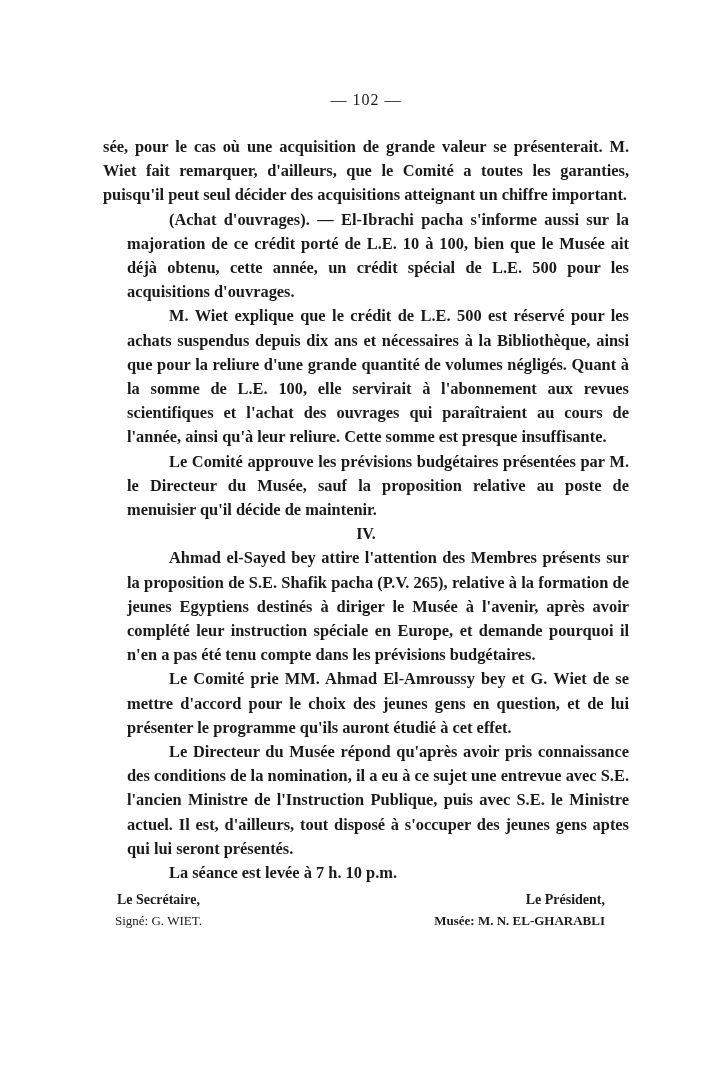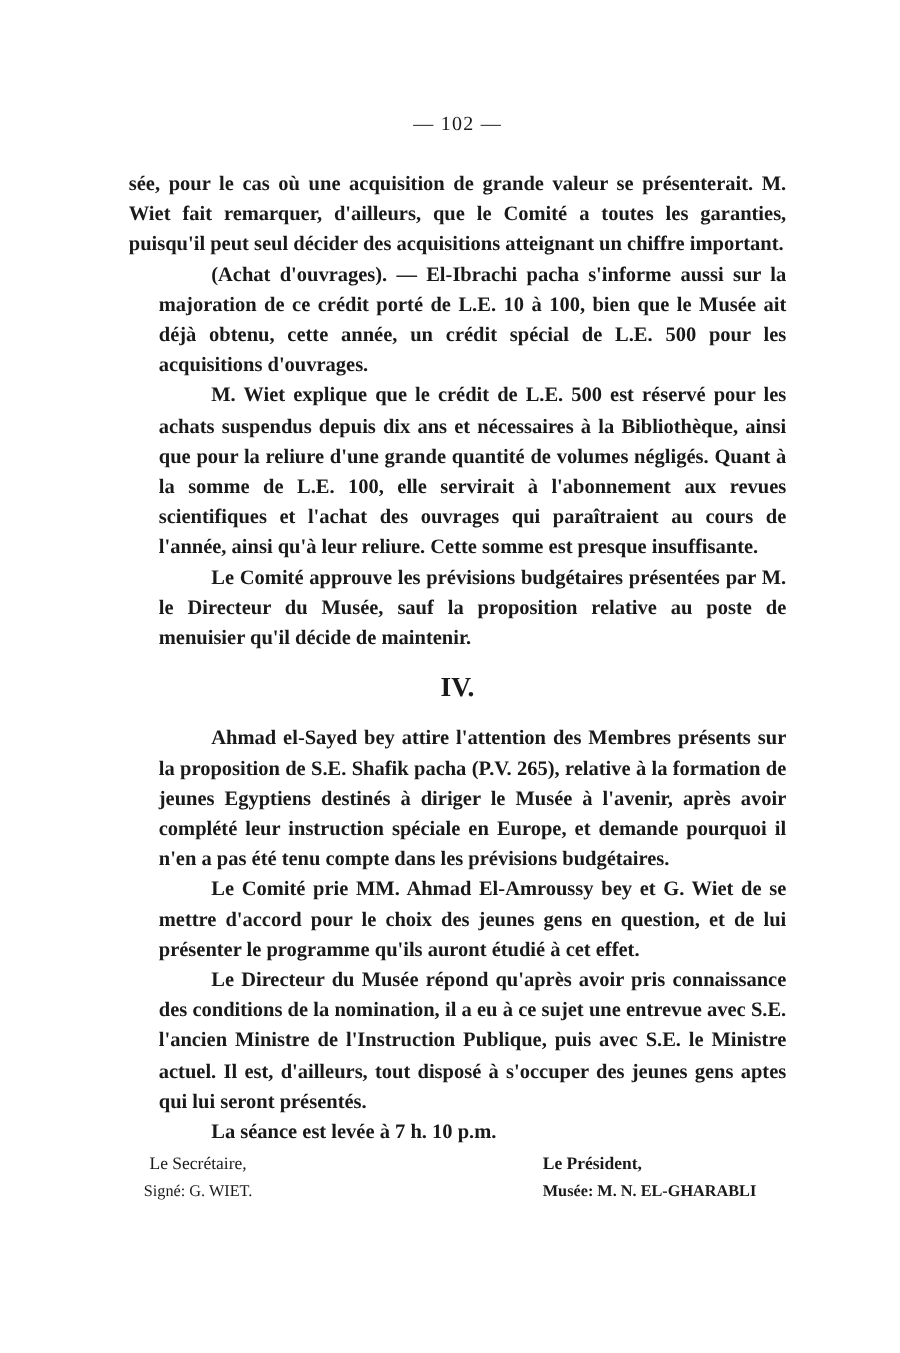--- a/index.html
+++ b/index.html
@@ -13,29 +13,29 @@
     position: absolute; top: 88px; left: 0; width: 100%;
     text-align: center; font-weight: normal; font-size: 16px; letter-spacing: 1px;
   }
   .body { position: absolute; top: 135px; left: 0; width: 100%; }
   p {
     margin: 0; text-align: justify; text-align-last: left;
     font-weight: bold;
   }
   p.indent { text-indent: 42px; margin-left: 24px; }
   .section-num {
-    text-align: center; font-weight: bold; font-size: 22px; margin: 16px;
+    text-align: center; font-weight: bold; font-size: 16px; margin: 0;
   }
   .signatures {
     display: flex; justify-content: space-between; margin-top: 4px;
     font-size: 13px; line-height: 21px;
   }
   .sig-left { padding-left: 12px; text-align: center; }
-  .sig-right { padding-right: 24px; text-align: left; }
-  .sig-title { font-size: 14px; }
+  .sig-right { padding-right: 24px; text-align: right; }
+  .sig-title { font-size: 14px; font-weight: bold; }
   .sig-right .sig-title { font-weight: bold; }
   .sig-right .sig-name { font-weight: bold; }
 </style>
 </head>
 <body>
 
 <div class="page">
   <div class="folio">— 102 —</div>
 
   <div class="body">

